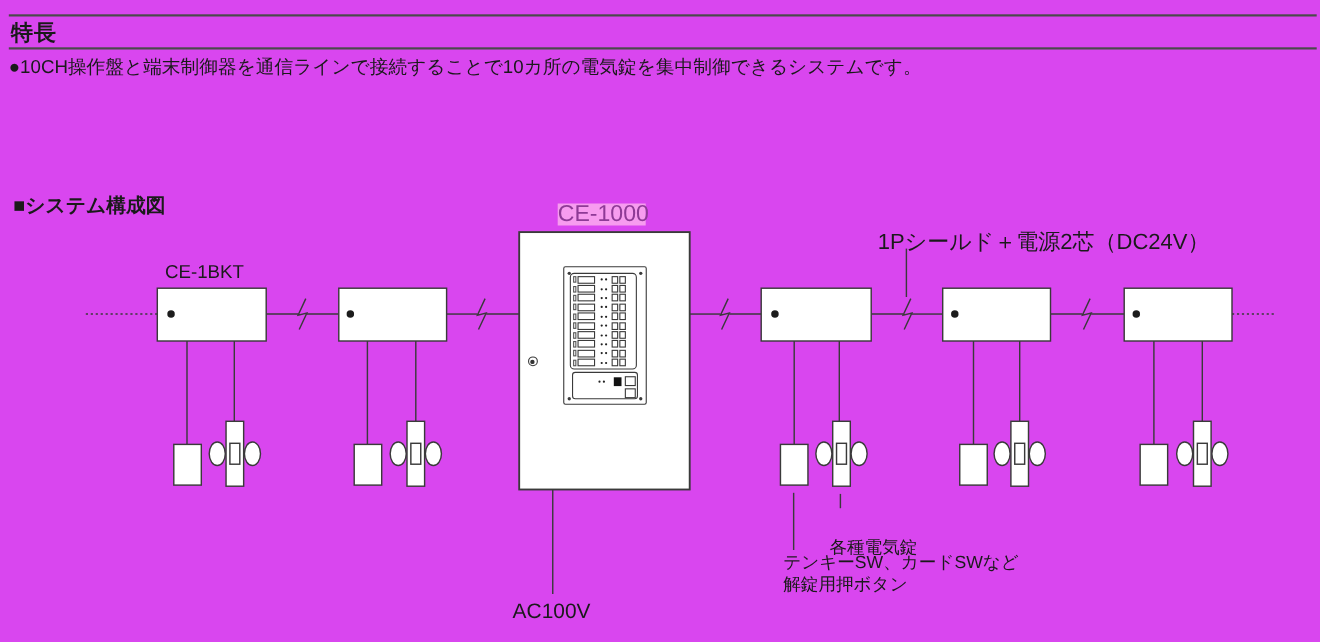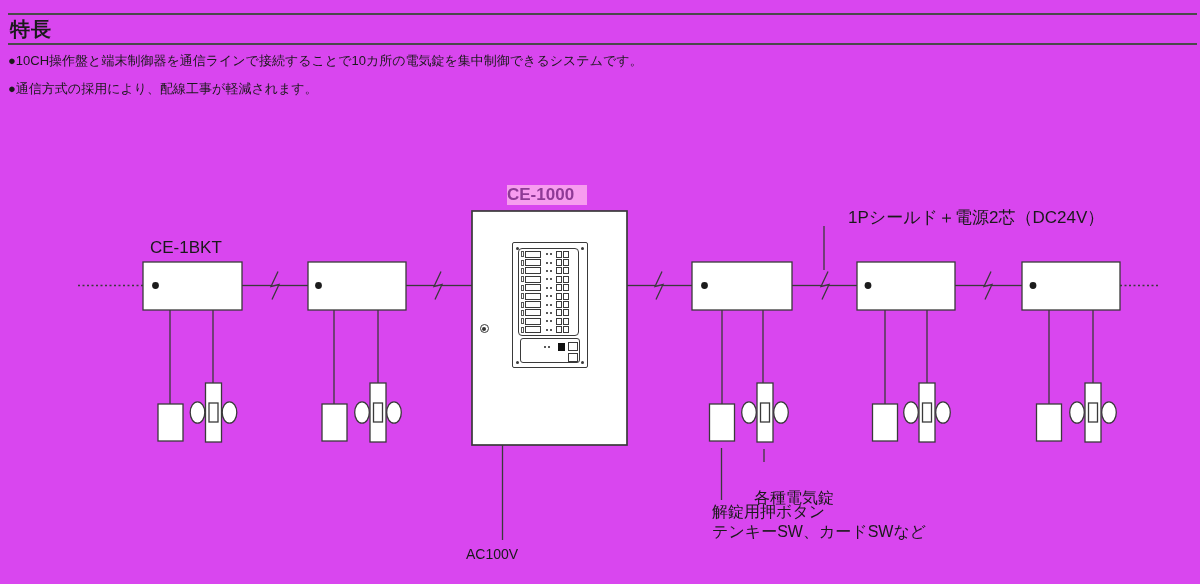--- a/index.html
+++ b/index.html
@@ -9,36 +9,36 @@
     color:#1a1a1a;
   }
   .page{position:relative;width:1200px;height:584px;background:#d946ef;}
   .abs{position:absolute;white-space:nowrap;}
 
   
   .rule{position:absolute;left:8px;width:1189px;height:2px;background:#4a4a4a;}
   .rule.top{top:13px;}
   .rule.bottom{top:43px;}
   .feat-title{left:10px;top:16px;font-size:20px;font-weight:bold;letter-spacing:1px;}
-  .bullets{left:8px;top:47px;font-size:13px;line-height:28px;}
+  .bullets{left:8px;top:47px;font-size:17px;line-height:28px;}
 
   
   .diag-title{left:12px;top:175px;font-size:18px;font-weight:bold;}
 
   
   svg.diagram{position:absolute;left:0;top:0;}
 
   
   .lbl-ce1bkt{left:150px;top:238px;font-size:17px;}
   .lbl-ce1000{left:507px;top:185px;width:80px;height:20px;line-height:20px;
-    text-align:left;font-size:17px;font-weight:bold;}
-  .lbl-cable{left:848px;top:206px;font-size:17px;text-align:center;}
+    text-align:left;font-size:21px;}
+  .lbl-cable{left:798px;top:206px;font-size:20px;text-align:center;}
   .lbl-locks{left:754px;top:488px;font-size:16px;}
   .lbl-unlock{left:712px;top:502px;font-size:16px;line-height:19.5px;white-space:nowrap;position:absolute;}
-  .lbl-power{left:466px;top:546px;font-size:14px;}
+  .lbl-power{left:466px;top:546px;font-size:19px;}
 
   
   .plate{position:absolute;left:512px;top:242px;width:76px;height:126px;
     border:1px solid #3a3a3a;border-radius:2px;background:#fff;box-sizing:border-box;}
   .screw{position:absolute;width:3px;height:3px;border-radius:50%;background:#3a3a3a;}
   .screw.tl{left:3px;top:4px;}  .screw.tr{right:3px;top:4px;}
   .screw.bl{left:3px;bottom:3px;} .screw.br{right:3px;bottom:3px;}
   .module{position:absolute;left:5px;top:5px;width:61px;height:88px;
     border:1px solid #3a3a3a;border-radius:4px;box-sizing:border-box;padding:1px 0 0 1px;}
   .ch-row{height:8.4px;display:flex;align-items:center;}
@@ -64,23 +64,23 @@
 <body>
 
 <div class="page">
 
   <div class="rule top"></div>
   <div class="abs feat-title">特長</div>
   <div class="rule bottom"></div>
 
   <div class="abs bullets">
     <div>●10CH操作盤と端末制御器を通信ラインで接続することで10カ所の電気錠を集中制御できるシステムです。</div>
-    <div>●通信方式の採用により、配線工事が軽減されます。</div>
   </div>
 
+  <div class="abs diag-title">■システム構成図</div>
 
   <svg class="diagram" width="1200" height="584" viewBox="0 0 1200 584" fill="none" stroke="#3a3a3a" stroke-width="1.3">
 
     <g>
       <line x1="78" y1="285.5" x2="143" y2="285.5" stroke-dasharray="2 2.5"></line>
       <line x1="242" y1="285.5" x2="271" y2="285.5"></line>
       <line x1="279" y1="285.5" x2="308" y2="285.5"></line>
       <line x1="406" y1="285.5" x2="434" y2="285.5"></line>
       <line x1="442" y1="285.5" x2="472" y2="285.5"></line>
       <line x1="627" y1="285.5" x2="655" y2="285.5"></line>
@@ -284,18 +284,18 @@
       <span class="osq o2"></span>
     </div>
   </div>
   <div class="keyhole"></div>
 
   <div class="abs lbl-ce1bkt">CE-1BKT</div>
   <div class="abs lbl-ce1000" style="background: rgb(247, 156, 239); color: rgb(142, 58, 150);">CE-1000</div>
   <div class="abs lbl-cable">1Pシールド＋電源2芯（DC24V）</div>
   <div class="abs lbl-locks">各種電気錠</div>
   <div class="lbl-unlock">
+    <div>テンキーSW、カードSWなど</div>
     <div>解錠用押ボタン</div>
-    <div>テンキーSW、カードSWなど</div>
   </div>
   <div class="abs lbl-power">AC100V</div>
 
 </div>
 
 </body></html>

